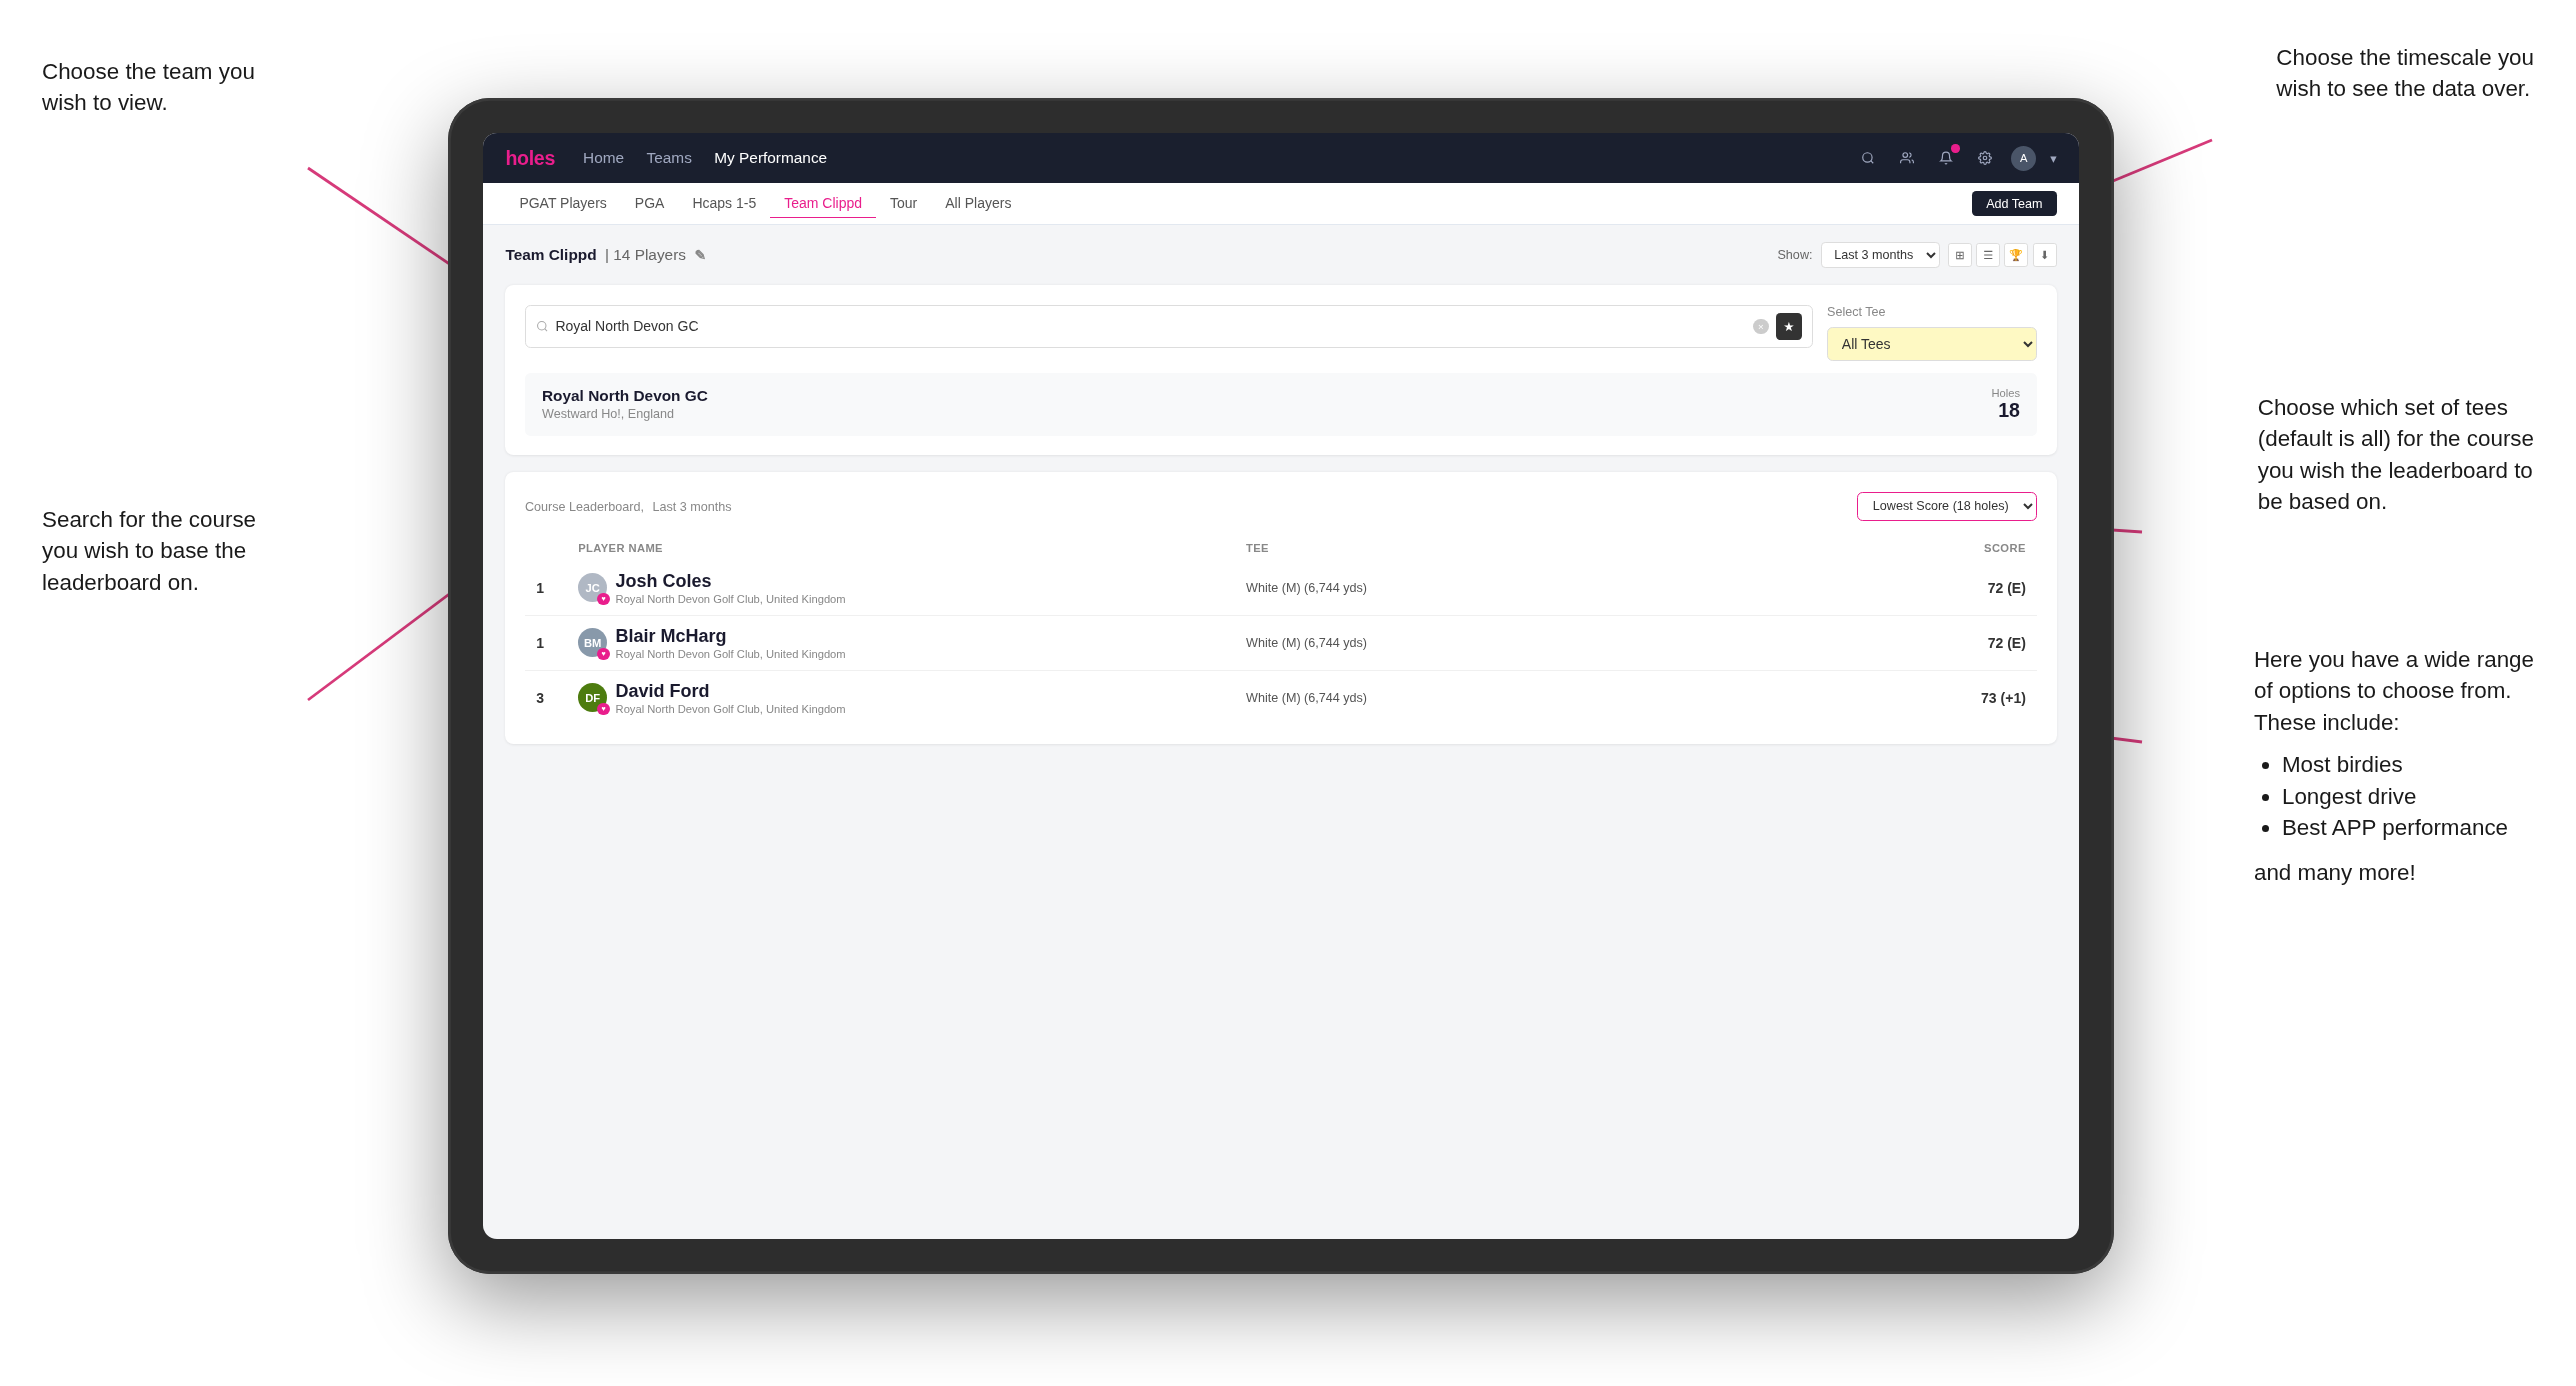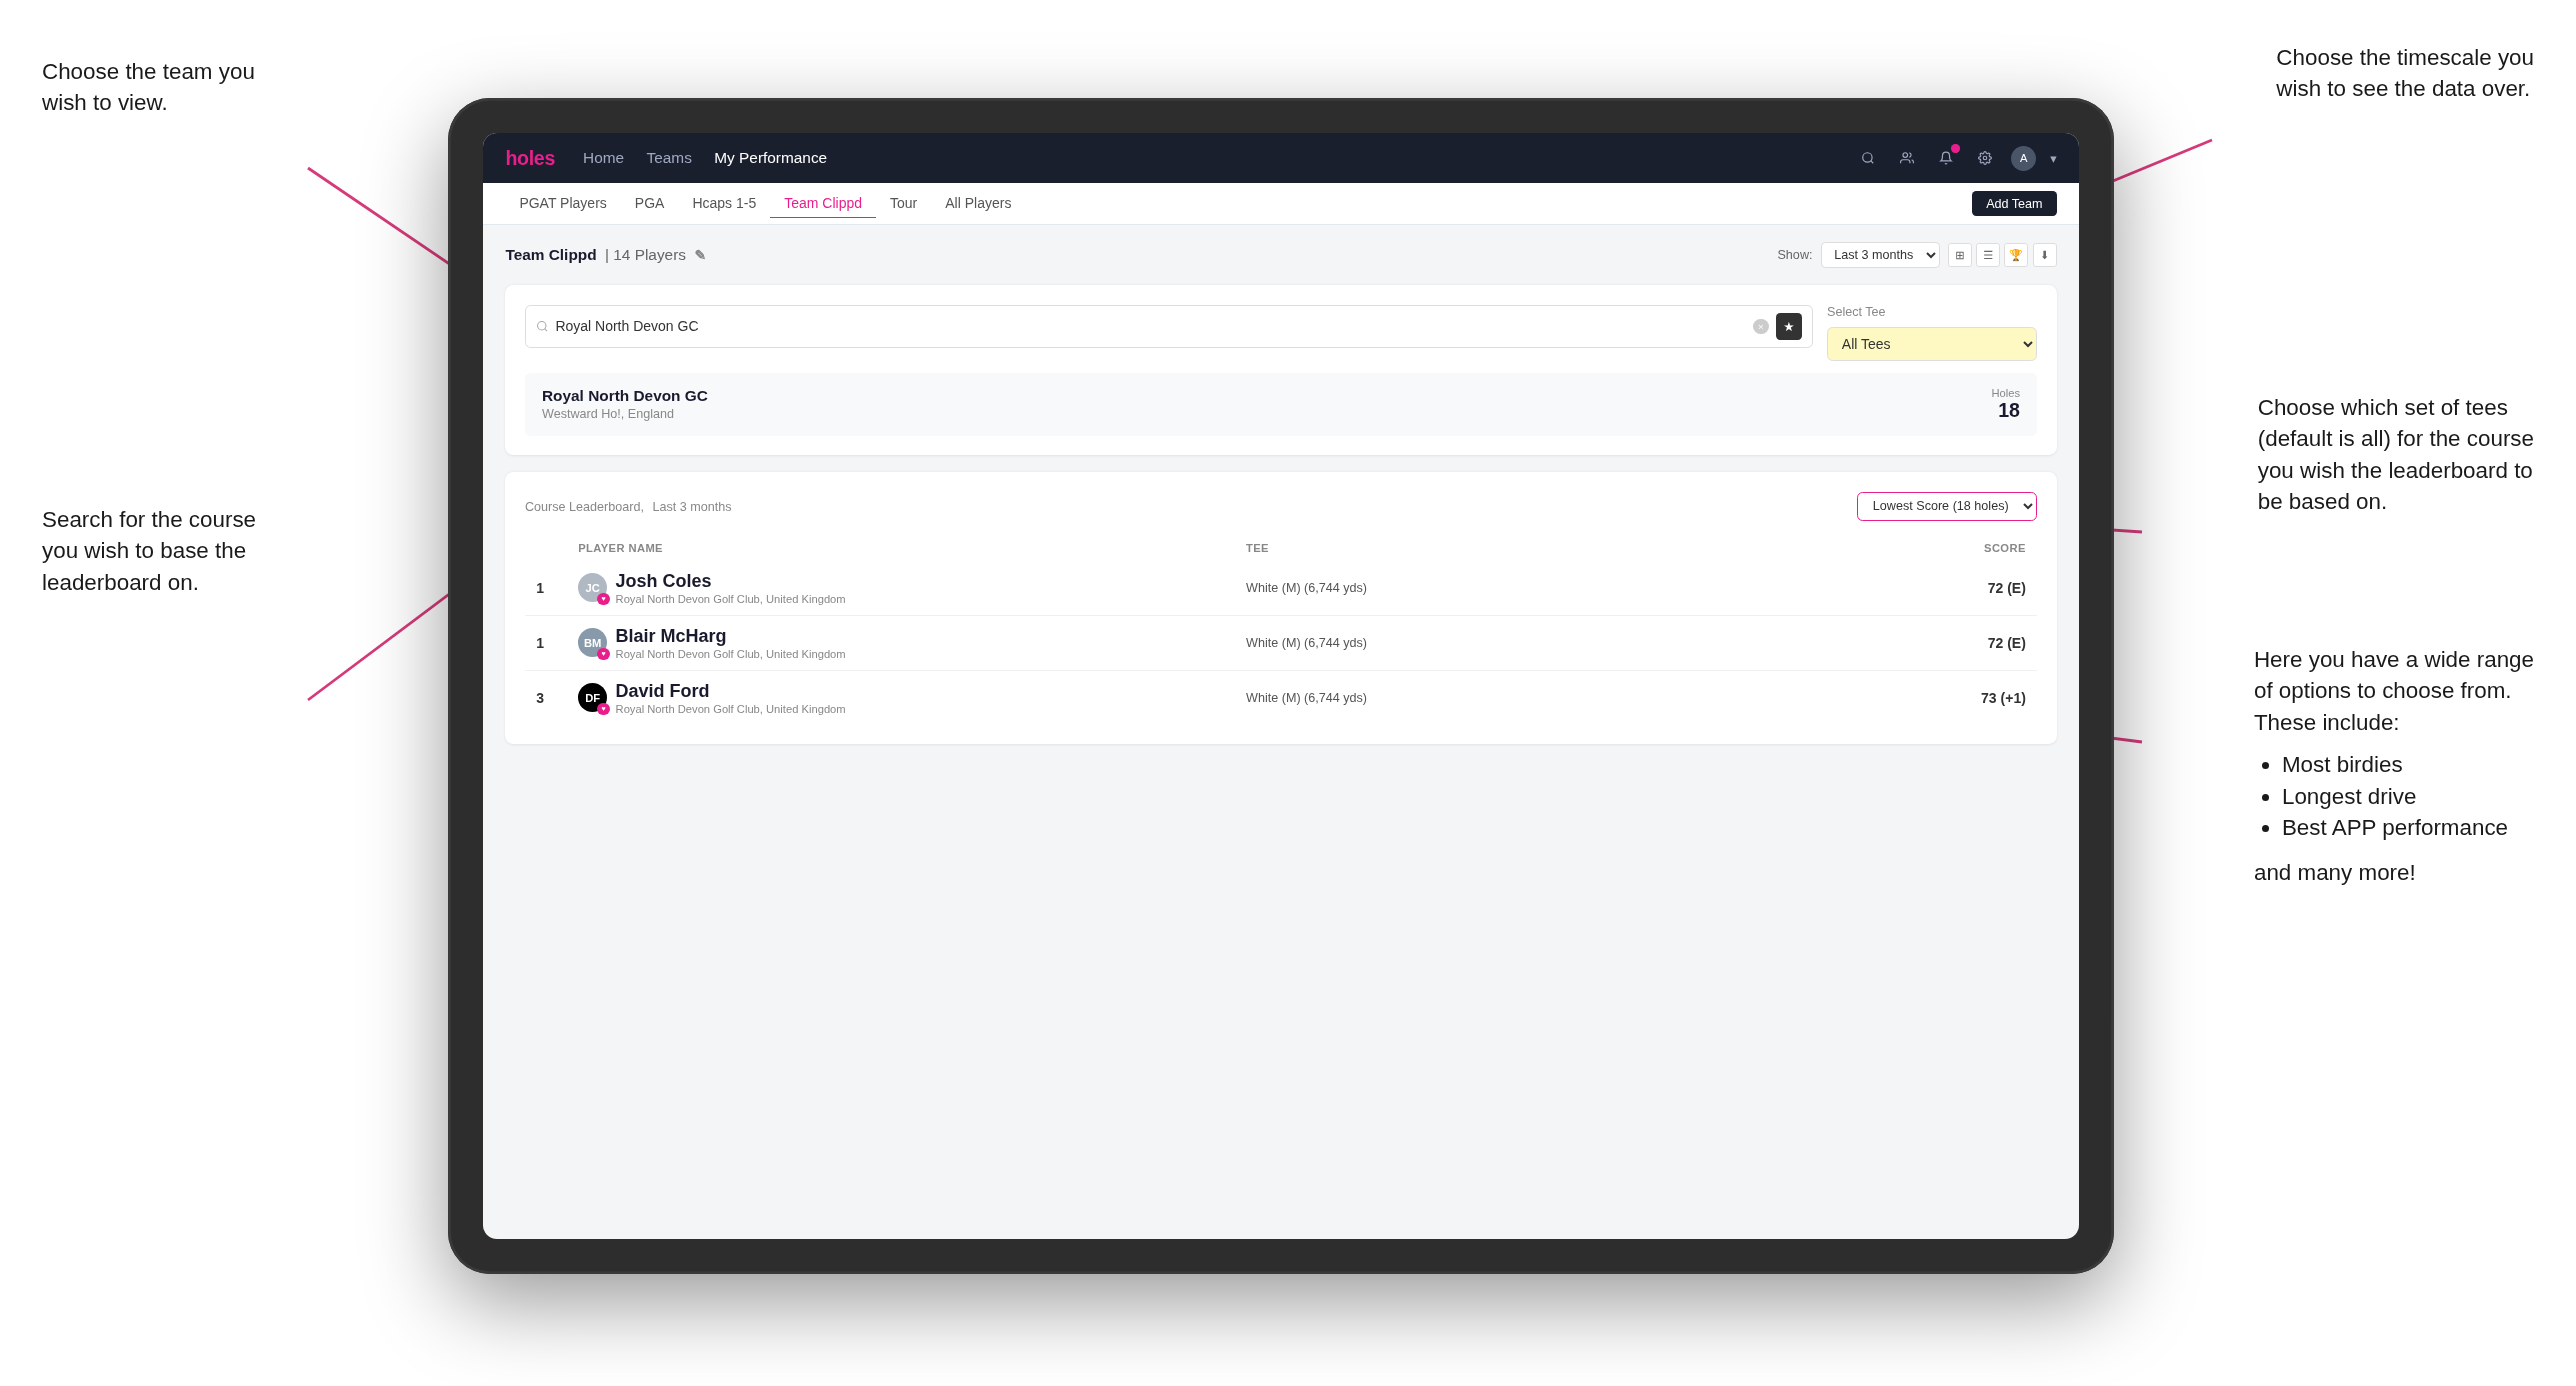--- a/index.html
+++ b/index.html
@@ -736,21 +736,21 @@
                 <p>Royal North Devon Golf Club, United Kingdom</p>
               </div>
             </div>
             <div class="player-tee">White (M) (6,744 yds)</div>
             <div class="player-score">72 (E)</div>
           </div>
 
           <div class="table-row" style="border-bottom:none;">
             <div class="player-rank">3</div>
             <div class="player-info">
-              <div class="player-avatar" style="background:#000000;">
+              <div class="player-avatar" style="background:#4d7c0f;">
                 DF
                 <div class="player-heart">♥</div>
               </div>
               <div class="player-details">
                 <h4>David Ford</h4>
                 <p>Royal North Devon Golf Club, United Kingdom</p>
               </div>
             </div>
             <div class="player-tee">White (M) (6,744 yds)</div>
             <div class="player-score">73 (+1)</div>

